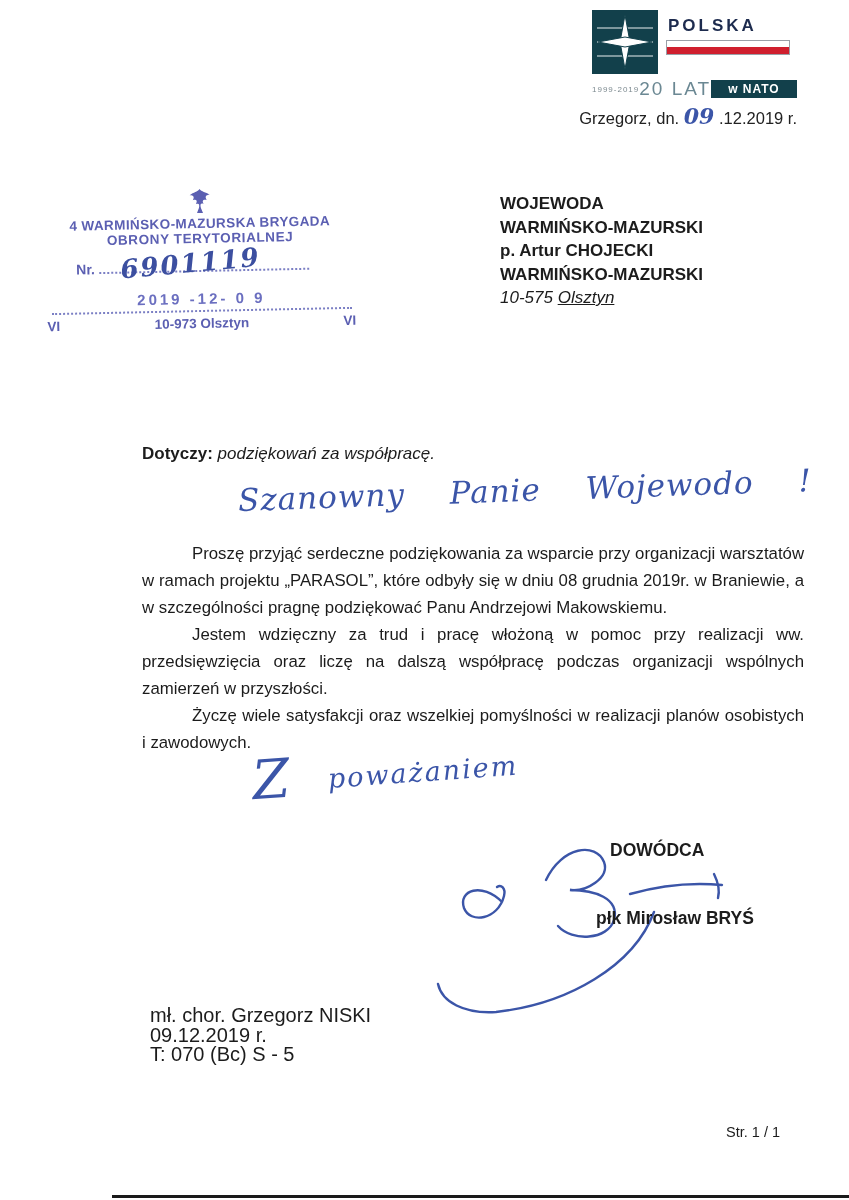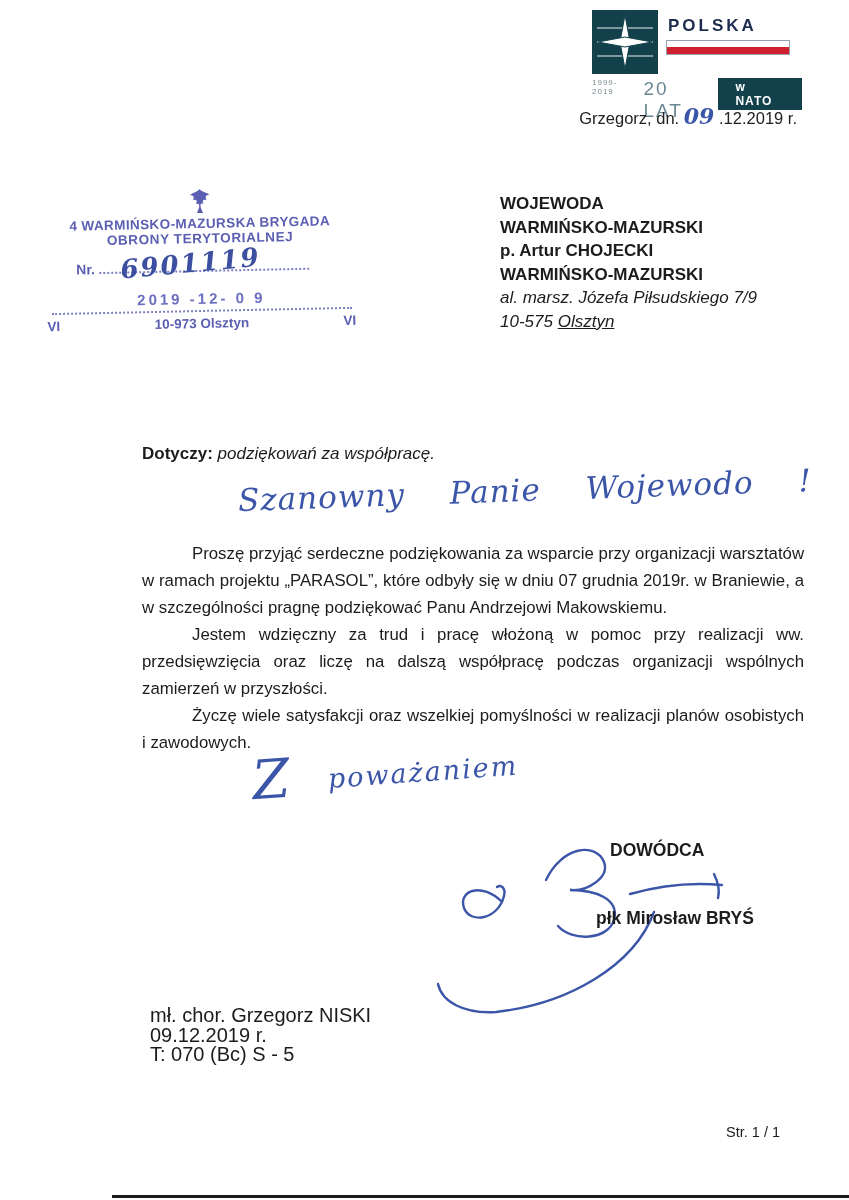--- a/index.html
+++ b/index.html
@@ -6,21 +6,21 @@
   .page{
     position:relative;width:849px;height:1200px;background:#fff;
     font-family:"Liberation Sans",sans-serif;color:#1c1c1c;overflow:hidden;
   }
   
   .logo{position:absolute;left:592px;top:10px;width:210px;}
   .logo-square{position:absolute;left:0;top:0;width:66px;height:64px;background:#12404b;border-radius:2px;}
   .logo-polska{position:absolute;left:76px;top:6px;font-weight:bold;font-size:17px;letter-spacing:3px;color:#1d2b4e;}
   .logo-flagbar{position:absolute;left:74px;top:30px;width:122px;height:13px;border:1px solid #9aa0a8;background:#fff;}
   .logo-flagbar .red{position:absolute;left:0;bottom:0;width:100%;height:7px;background:#d01f2e;}
-  .logo-row{position:absolute;left:0;top:68px;width:210px;display:flex;align-items:flex-start;gap:6px;}
+  .logo-row{position:absolute;left:0;top:68px;width:210px;display:flex;align-items:center;}
   .logo-years{font-size:8px;color:#7d8a90;letter-spacing:1px;}
   .logo-20lat{font-size:19px;color:#6b8893;letter-spacing:2px;}
   .logo-wnato{background:#12404b;color:#fff;font-weight:bold;font-size:12px;padding:2px 17px;letter-spacing:1px;}
   
   .dateline{position:absolute;right:52px;top:103px;font-size:16.5px;color:#222;}
   .hand{font-family:"DejaVu Serif",serif;font-style:italic;color:#3b55a8;}
   .dateline .hand{font-size:22px;font-weight:bold;}
   
   .stamp{position:absolute;left:28px;top:188px;width:345px;color:#5b5fb2;transform:rotate(-1.2deg);text-align:center;}
   .stamp-eagle{display:block;margin:0 auto 2px auto;}
@@ -109,34 +109,33 @@
       <span>10-973 Olsztyn</span>
       <span>VI</span>
     </div>
   </div>
 
   <div class="recipient">
     <div class="b">WOJEWODA</div>
     <div class="b">WARMIŃSKO-MAZURSKI</div>
     <div class="b">p. Artur CHOJECKI</div>
     <div class="b">WARMIŃSKO-MAZURSKI</div>
-    <div class="i">al. marsz. Józefa Piłsudskiego 7/9</div>
     <div class="i">
       <span>10-575 </span><span class="u">Olsztyn</span>
     </div>
   </div>
 
   <div class="subject">
     <span class="label">Dotyczy:</span><span class="text"> podziękowań za współpracę.</span>
   </div>
 
   <div class="salutation hand">Szanowny Panie Wojewodo !</div>
 
   <div class="body-text">
-    <p>Proszę przyjąć serdeczne podziękowania za wsparcie przy organizacji warsztatów w ramach projektu „PARASOL”, które odbyły się w dniu 07 grudnia 2019r. w Braniewie, a w szczególności pragnę podziękować Panu Andrzejowi Makowskiemu.</p>
+    <p>Proszę przyjąć serdeczne podziękowania za wsparcie przy organizacji warsztatów w ramach projektu „PARASOL”, które odbyły się w dniu 08 grudnia 2019r. w Braniewie, a w szczególności pragnę podziękować Panu Andrzejowi Makowskiemu.</p>
     <p>Jestem wdzięczny za trud i pracę włożoną w pomoc przy realizacji ww. przedsięwzięcia oraz liczę na dalszą współpracę podczas organizacji wspólnych zamierzeń w przyszłości.</p>
     <p>Życzę wiele satysfakcji oraz wszelkiej pomyślności w realizacji planów osobistych i zawodowych.</p>
   </div>
 
   <div class="zpow hand">
     <span class="bigz">Z</span><span class="word">poważaniem</span>
   </div>
 
   <div class="cmd-title">DOWÓDCA</div>
 

